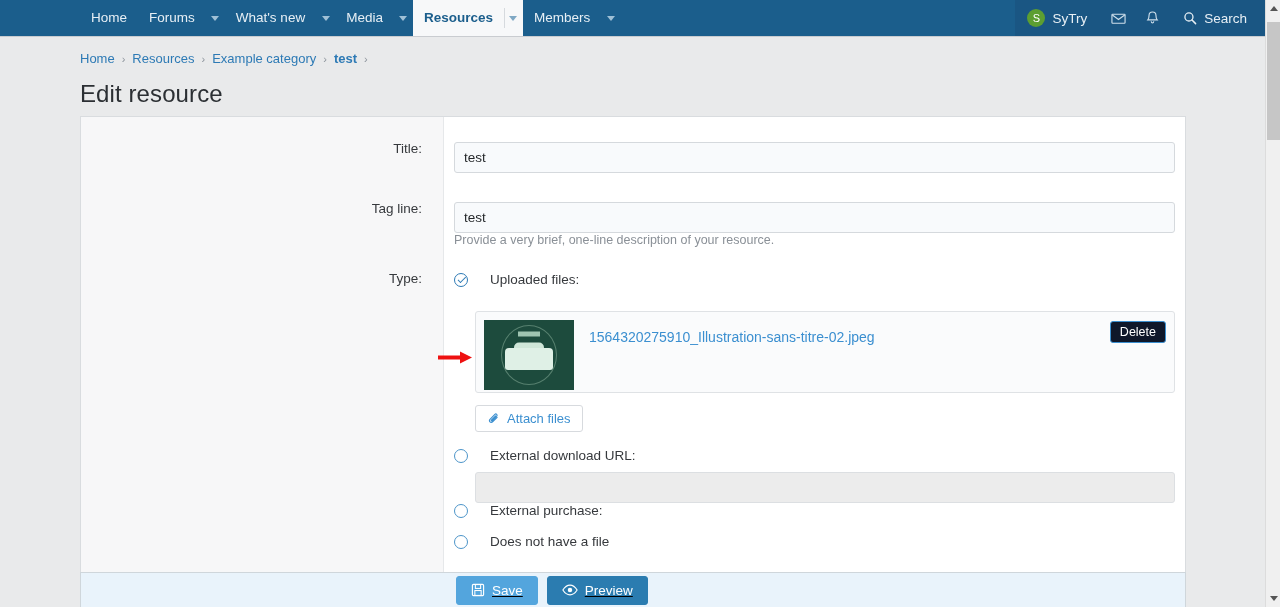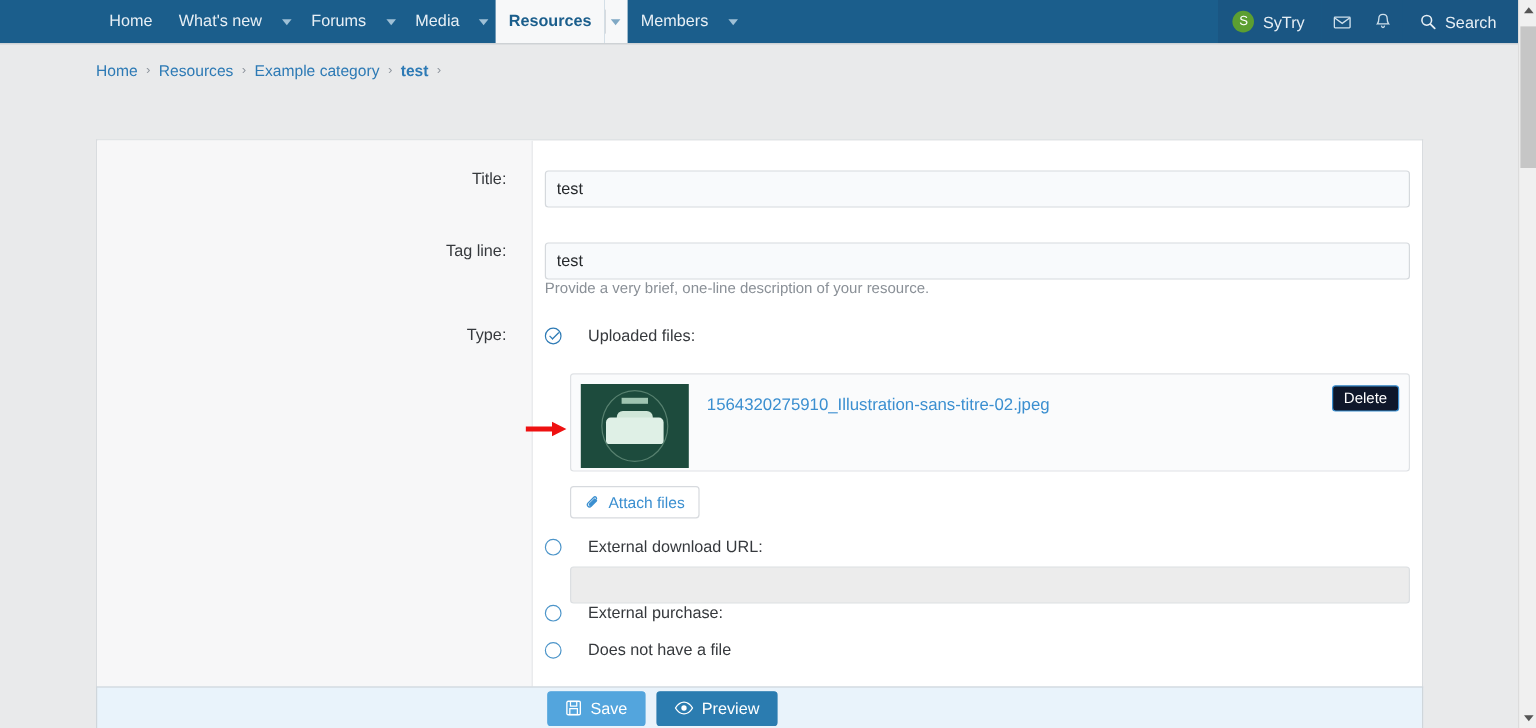--- a/index.html
+++ b/index.html
@@ -370,20 +370,21 @@
     left: 80px; top: 572px;
     width: 1106px;
     height: 35px;
     background: #e9f3fb;
     border: 1px solid #cfd6db;
     border-bottom: none;
     display: flex;
     align-items: center;
     padding-left: 375px;
     gap: 9px;
+    text-decoration: underline;
   }
   .btn {
     display: inline-flex;
     align-items: center;
     gap: 7px;
     border-radius: 3px;
     font-size: 13.5px;
     padding: 6px 14px;
     cursor: pointer;
     border: 1px solid transparent;
@@ -437,28 +438,28 @@
 <body>
 
 <div class="navbar">
   <div class="nav-left">
 
     <div class="nav-group">
       <div class="nav-item">Home</div>
     </div>
 
     <div class="nav-group">
-      <div class="nav-item">What's new</div>
+      <div class="nav-item">Forums</div>
       <div class="nav-caret">
           <i class="caret-tri"></i>
         </div>
     </div>
 
     <div class="nav-group">
-      <div class="nav-item">Forums</div>
+      <div class="nav-item">What's new</div>
       <div class="nav-caret">
           <i class="caret-tri"></i>
         </div>
     </div>
 
     <div class="nav-group">
       <div class="nav-item">Media</div>
       <div class="nav-caret">
           <i class="caret-tri"></i>
         </div>
@@ -513,20 +514,21 @@
     <a>Home</a>
     <span class="bc-sep">›</span>
     <a>Resources</a>
     <span class="bc-sep">›</span>
     <a>Example category</a>
     <span class="bc-sep">›</span>
     <a class="current">test</a>
     <span class="bc-sep">›</span>
   </div>
 
+  <h1 class="page-title">Edit resource</h1>
 
   <div class="card">
     <div class="card-label-col"></div>
 
     <div class="row" style="margin-top:25px;">
       <div class="row-label">Title:</div>
       <div class="row-field">
         <input class="text-input" type="text" value="test" style="">
       </div>
     </div>

